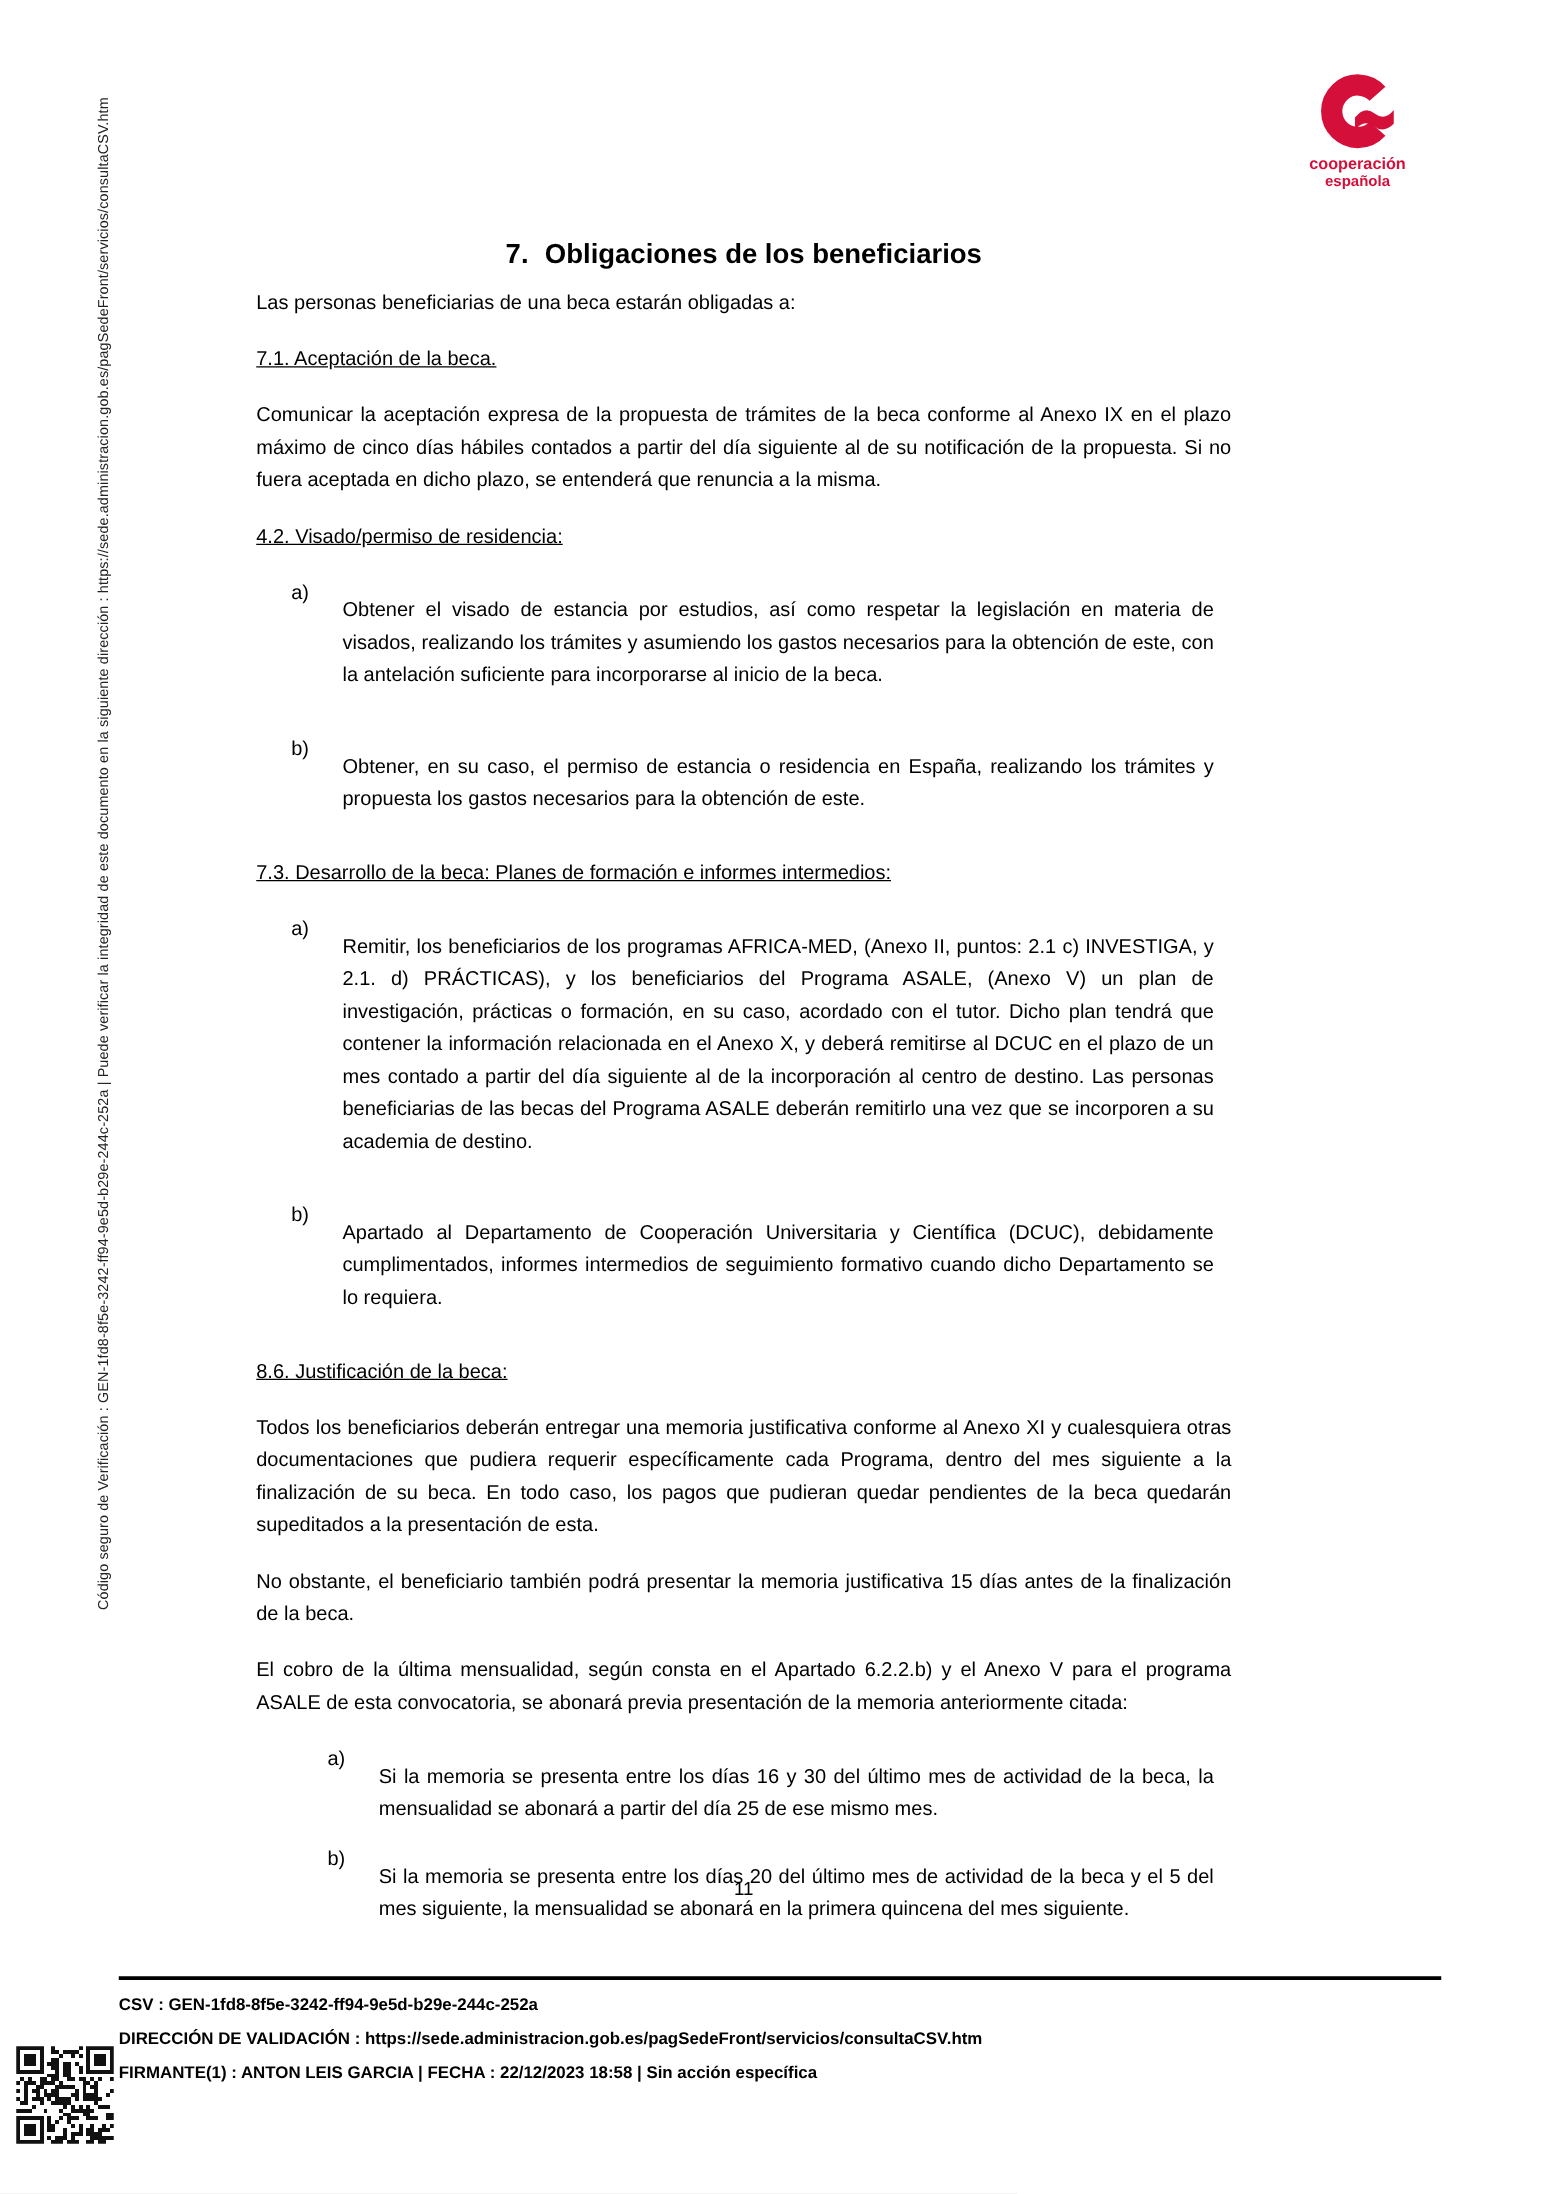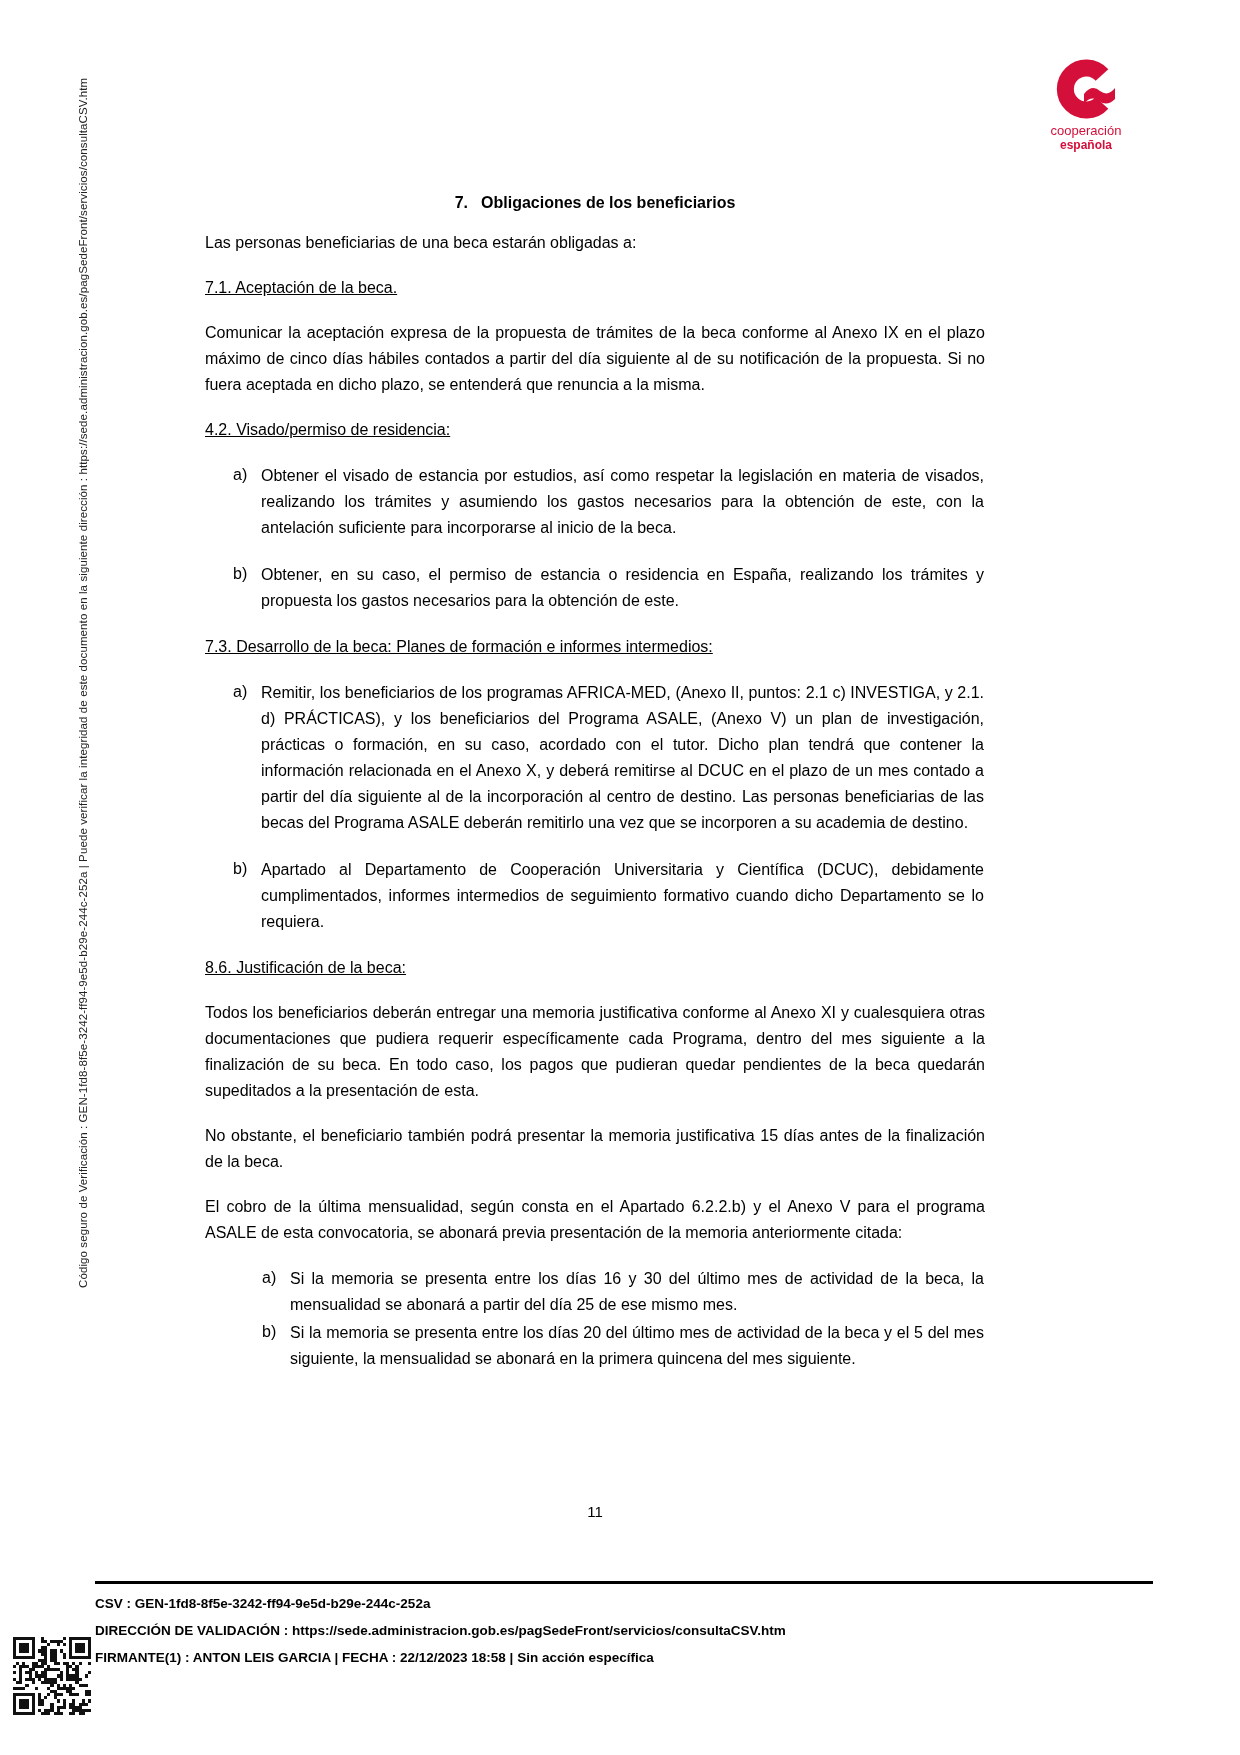--- a/index.html
+++ b/index.html
@@ -9,34 +9,34 @@
   }
   
   .csv-vertical{
     position:absolute;left:77px;top:1288px;width:1168px;
     transform-origin:0 0;transform:rotate(-90deg);
     white-space:nowrap;font-size:11.5px;letter-spacing:.1px;color:#222;
   }
   
   .logo{position:absolute;left:1038px;top:58px;width:96px;text-align:center;}
   .logo svg{display:block;margin:0 auto;}
-  .logo-line1{font-size:13px;line-height:15px;margin-top:3px;font-weight:normal;}
+  .logo-line1{font-size:13px;line-height:15px;margin-top:3px;font-weight:bold;}
   .logo-line2{font-size:12px;line-height:14px;font-weight:bold;}
   
   .content{position:absolute;left:205px;top:190px;width:780px;font-size:16px;line-height:26px;}
-  .doc-title{margin:0 0 14px 0;text-align:center;font-weight:bold;font-size:16px;}
+  .doc-title{margin:0 0 14px 0;text-align:center;font-weight:bold;font-size:22px;}
   .doc-title .num{margin-right:13px;}
   .block{margin:0 0 19px 0;}
   .para{text-align:justify;}
   .heading{font-weight:normal;text-decoration:underline;}
   .li{display:flex;margin:0 0 19px 0;}
   .list-a .li{margin-left:28px;}
   .list-b .li{margin-left:57px;margin-bottom:0;}
   .marker{flex:0 0 27px;width:27px;}
-  .li .li-text{flex:1;margin:1px;text-align:justify;}
+  .li .li-text{flex:1;margin:14px;text-align:justify;}
   
   .page-number{position:absolute;left:205px;top:1503px;width:780px;text-align:center;font-size:15px;}
   
   .footer-rule{position:absolute;left:95px;top:1581px;width:1058px;border-top:3px solid #000;}
   .footer{position:absolute;left:95px;top:1590px;width:1060px;font-size:13.5px;font-weight:bold;line-height:27px;}
   
   .qr{position:absolute;left:13px;top:1637px;width:78px;height:78px;}
 </style>
 </head>
 <body>

